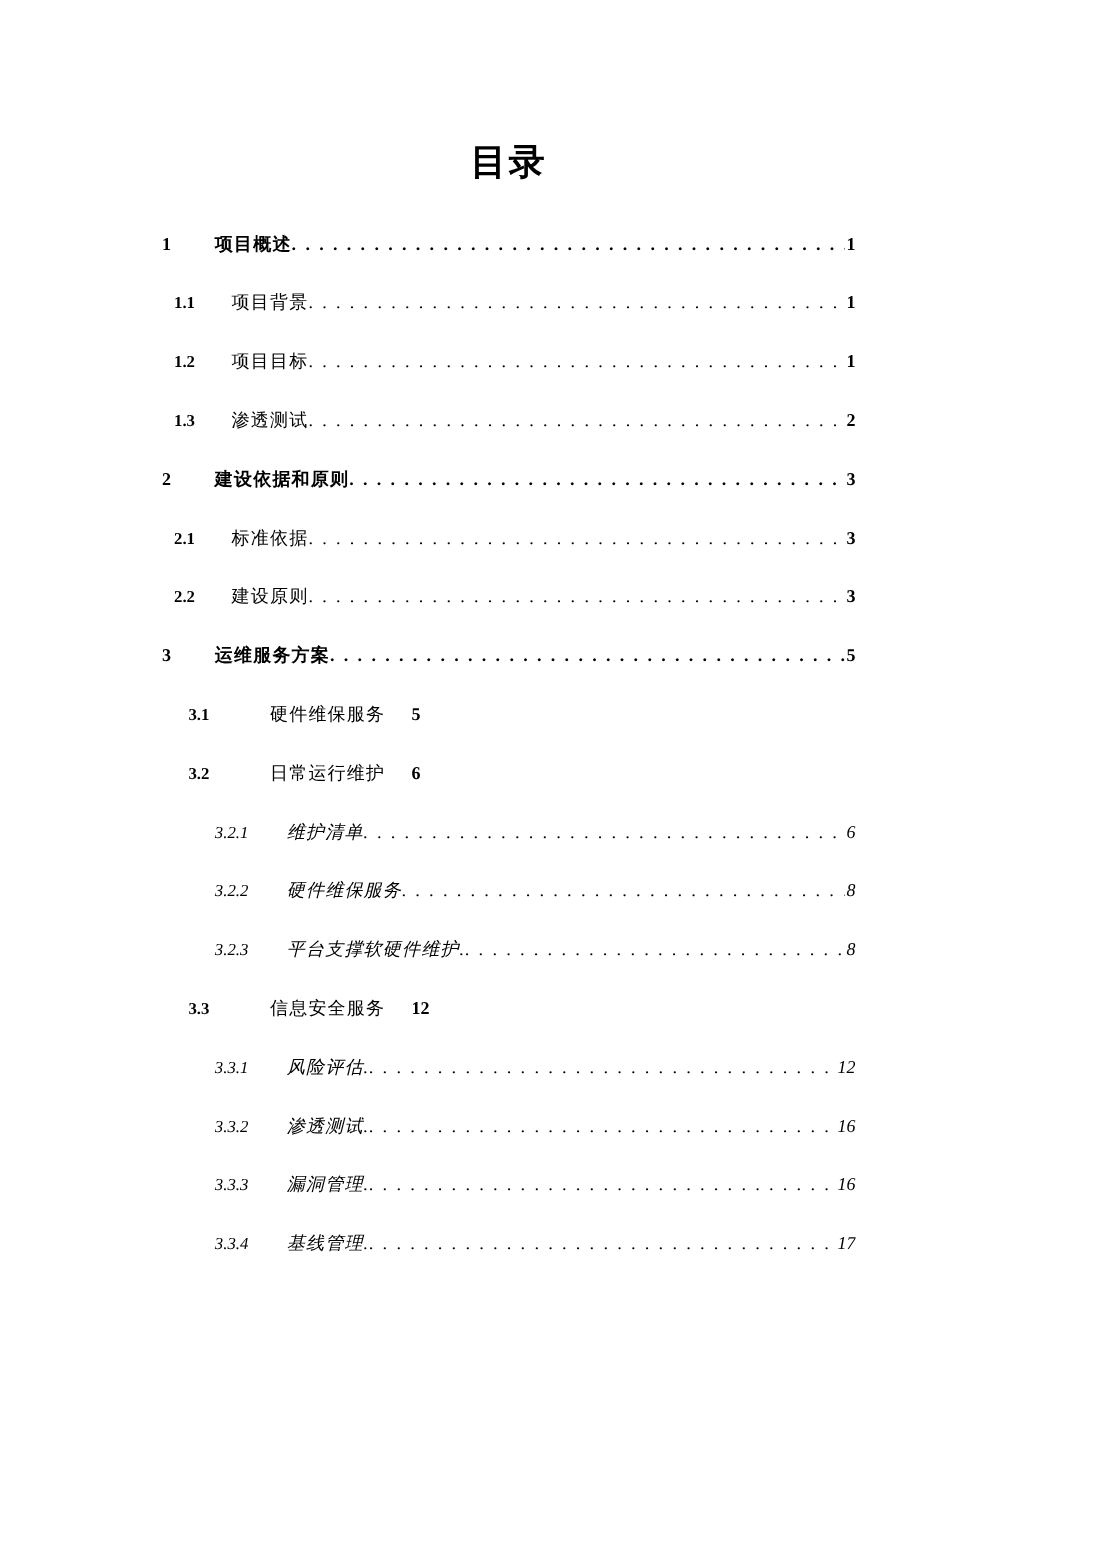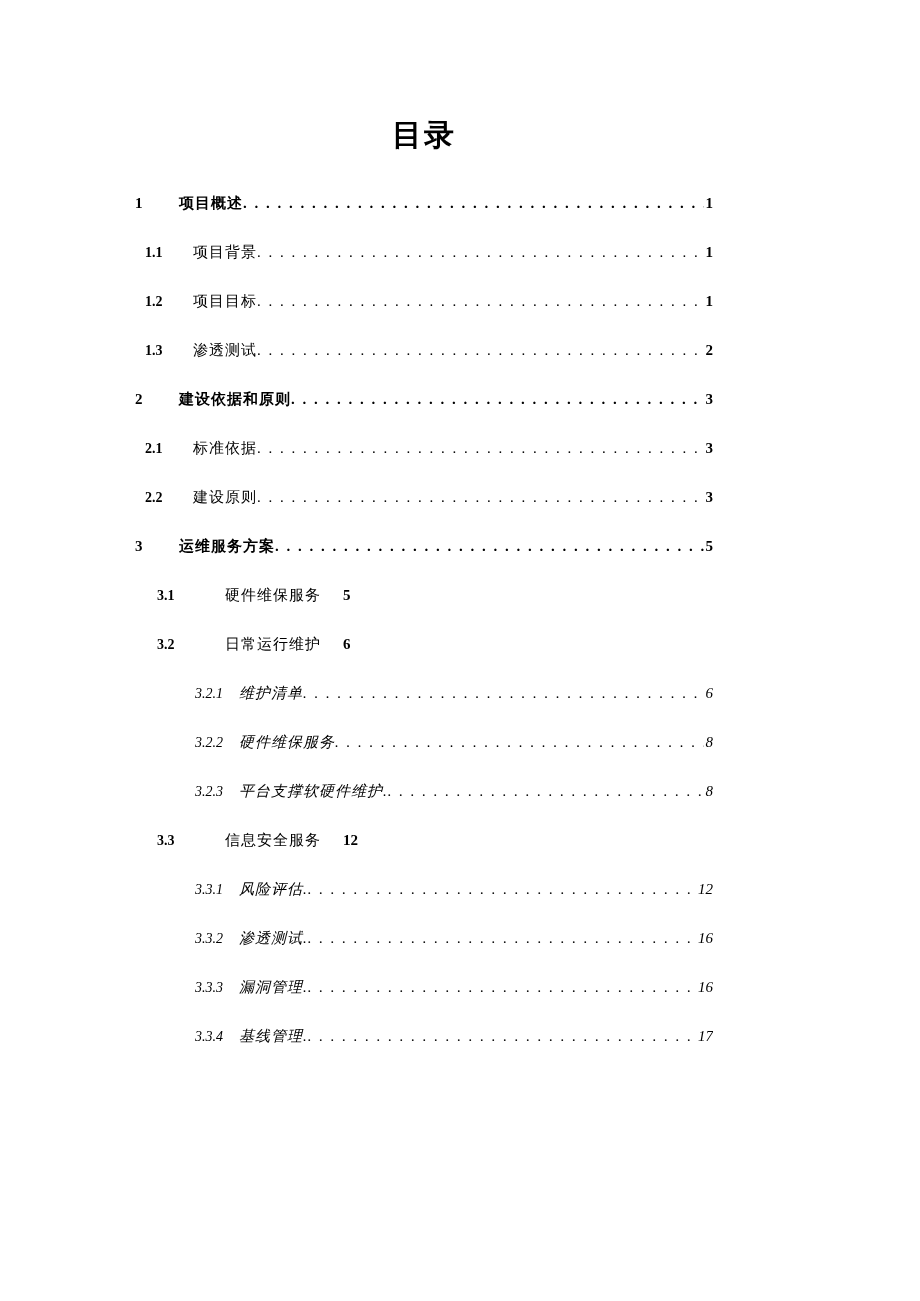--- a/index.html
+++ b/index.html
@@ -18,21 +18,21 @@
   .lvl1 .label { font-family: "SimHei", "黑体", sans-serif; letter-spacing: 1px; }
   .lvl1 .pg { font-family: "Times New Roman", serif; font-weight: 700; }
   .lvl2 { margin-left: 10px; margin-top: 30px; margin-bottom: 8px; }
   .lvl2 .num { font-family: "Times New Roman", serif; font-weight: 700; width: 48px; font-size: 14px; }
   .lvl2 .label { font-family: "SimSun", serif; letter-spacing: 1px; }
   .lvl2 .pg { font-family: "Times New Roman", serif; font-weight: 700; }
   .lvl2-nodots { margin-left: 22px; margin-top: 30px; margin-bottom: 8px; display: flex; align-items: baseline; gap: 20px; }
   .lvl2-nodots .num { font-family: "Times New Roman", serif; font-weight: 700; width: 48px; font-size: 14px; }
   .lvl2-nodots .label { font-family: "SimSun", serif; letter-spacing: 1px; }
   .lvl2-nodots .pg { font-family: "Times New Roman", serif; font-weight: 700; }
-  .lvl3 { margin-left: 44px; margin-top: 30px; margin-bottom: 8px; font-style: italic; text-align: center; }
+  .lvl3 { margin-left: 44px; margin-top: 30px; margin-bottom: 8px; font-style: italic; }
   .lvl3 .num { font-family: "Times New Roman", serif; font-style: italic; width: 60px; font-size: 14px; }
   .lvl3 .label { font-family: "KaiTi", "楷体", serif; font-style: italic; letter-spacing: 1px; }
   .lvl3 .dots { font-style: italic; }
   .lvl3 .pg { font-family: "Times New Roman", serif; font-style: italic; }
   .first { margin-top: 0; }
 </style>
 </head>
 <body>
 
 <div class="page">

